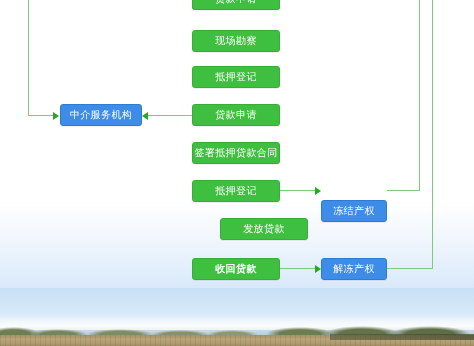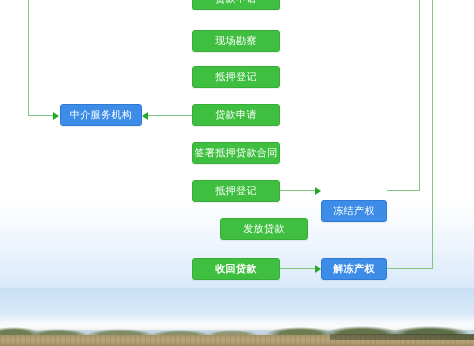--- a/index.html
+++ b/index.html
@@ -215,18 +215,18 @@
     </div>
 
     <div class="node blue" style="left:58px; top:104px; width:82px; height:22px;">
       <span>中介服务机构</span>
     </div>
 
     <div class="node blue" style="left:319px; top:180px; width:66px; height:22px;margin-top:20px;">
       <span>冻结产权</span>
     </div>
 
-    <div class="node blue" style="left:319px; top:258px; width:66px; height:22px;font-weight:bold;">
+    <div class="node blue" style="left:319px; top:258px; width:66px; height:22px;">
       <span>解冻产权</span>
     </div>
 
   </div>
 </div>
 
 </body></html>

